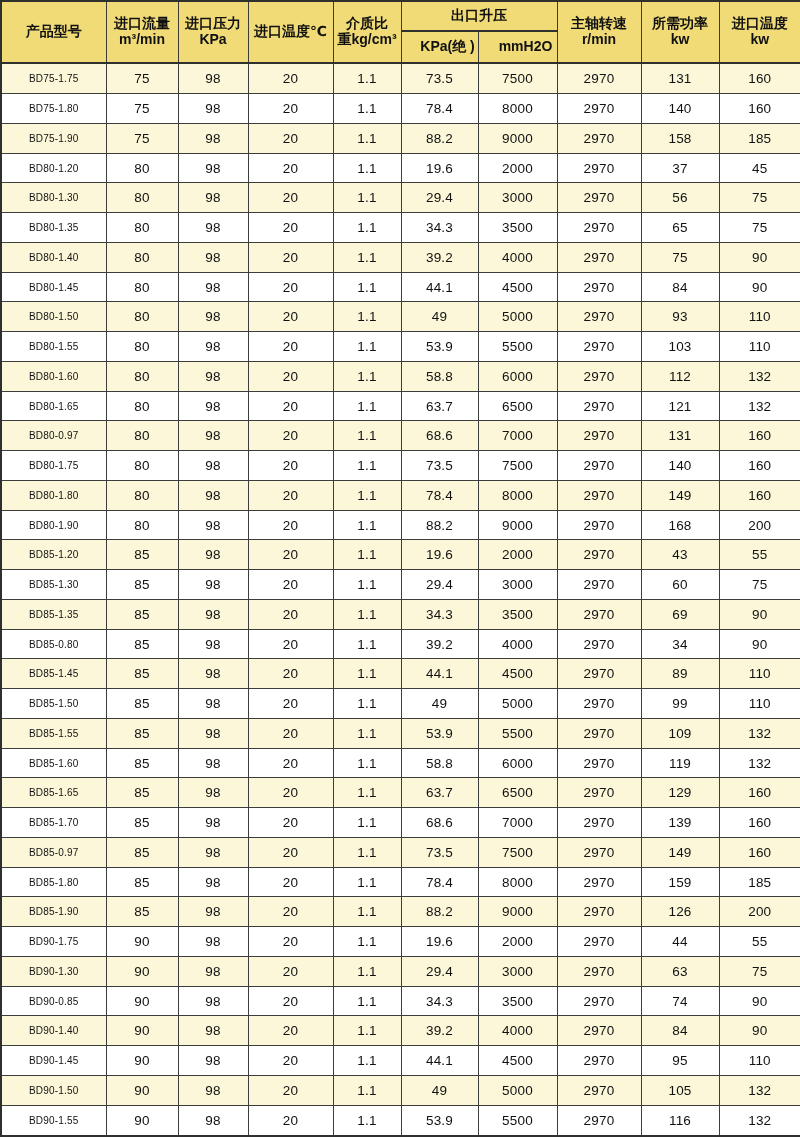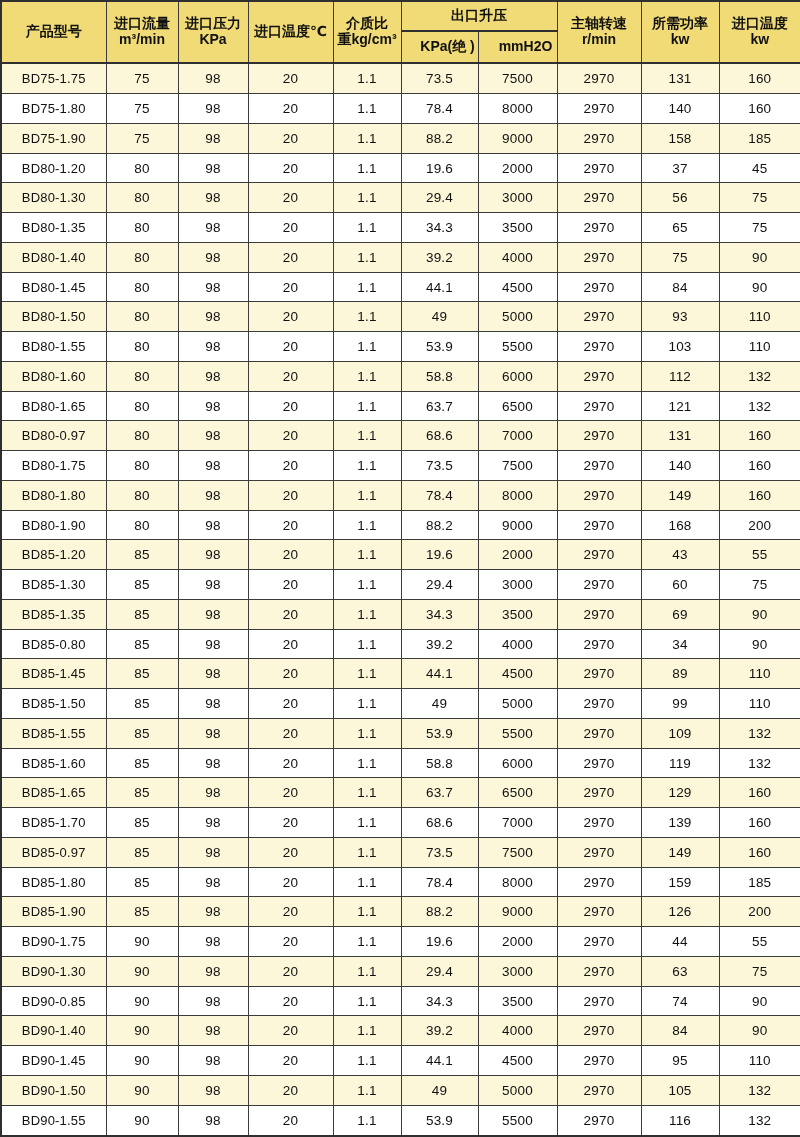--- a/index.html
+++ b/index.html
@@ -38,21 +38,21 @@
   .spec-table thead tr.h-sub th { height: 30px; padding-left: 16px; }
   .spec-table tbody td {
     font-size: 13.5px;
     letter-spacing: 0.2px;
     background: #ffffff;
   }
   .spec-table tbody tr.stripe td {
     background: #fbf7d8;
   }
   .spec-table tbody td.model-cell {
-    font-size: 13px;
+    font-size: 10px;
   }
 </style>
 </head>
 <body>
 
 <table class="spec-table">
   <colgroup>
     <col style="width:105px">
     <col style="width:72px">
     <col style="width:70px">

